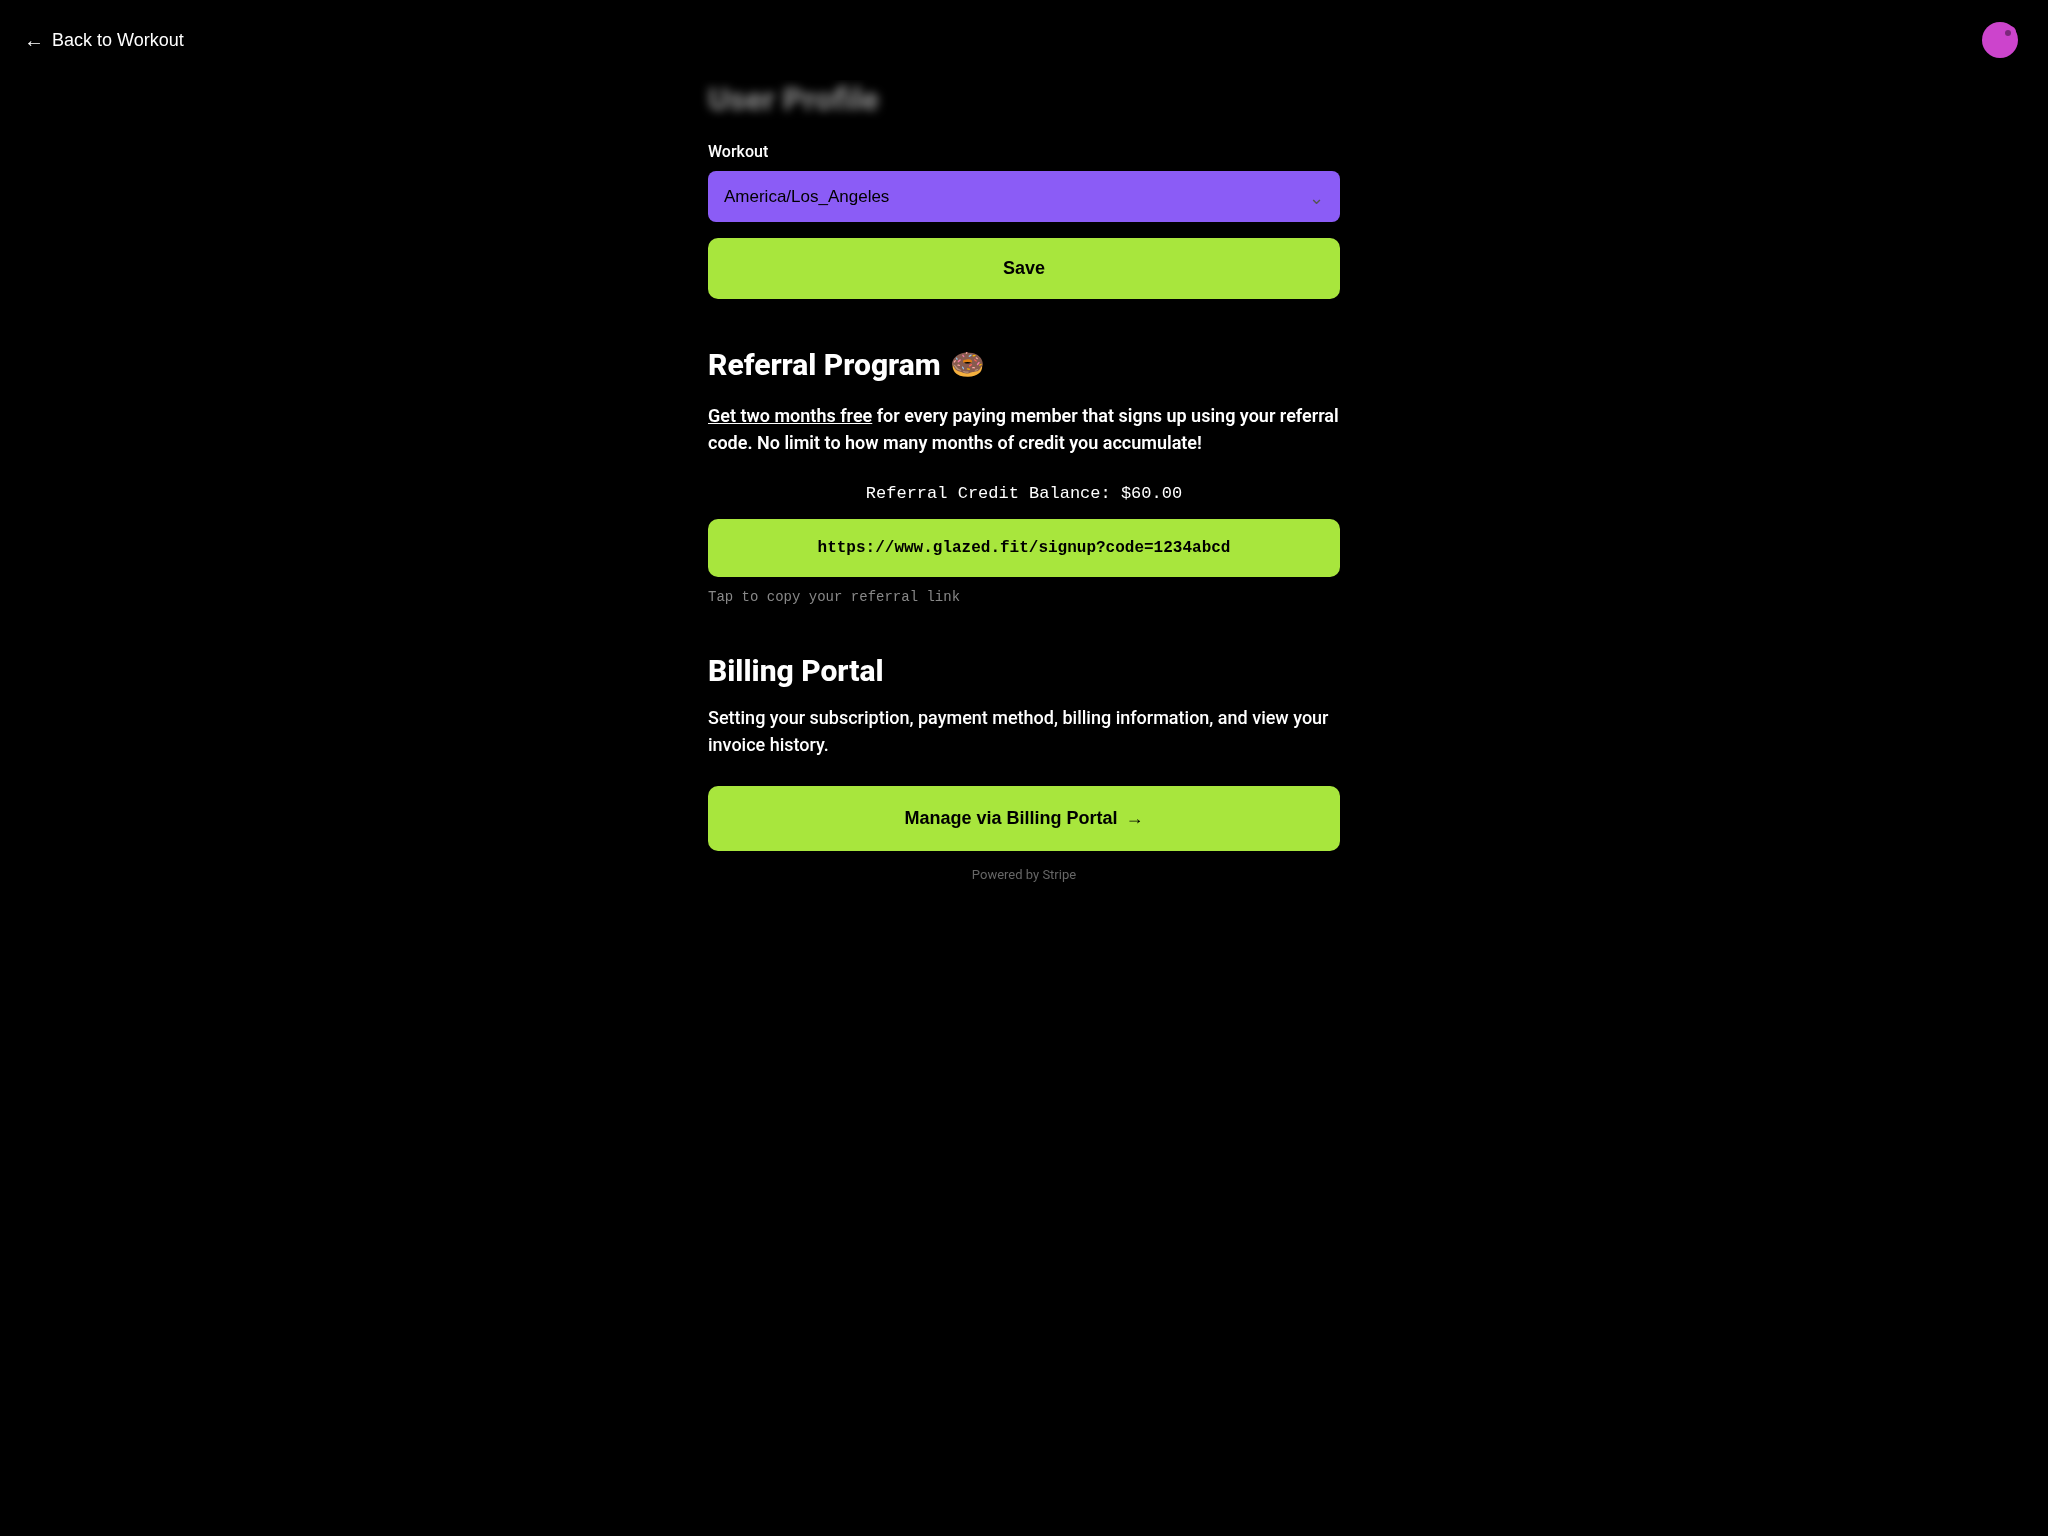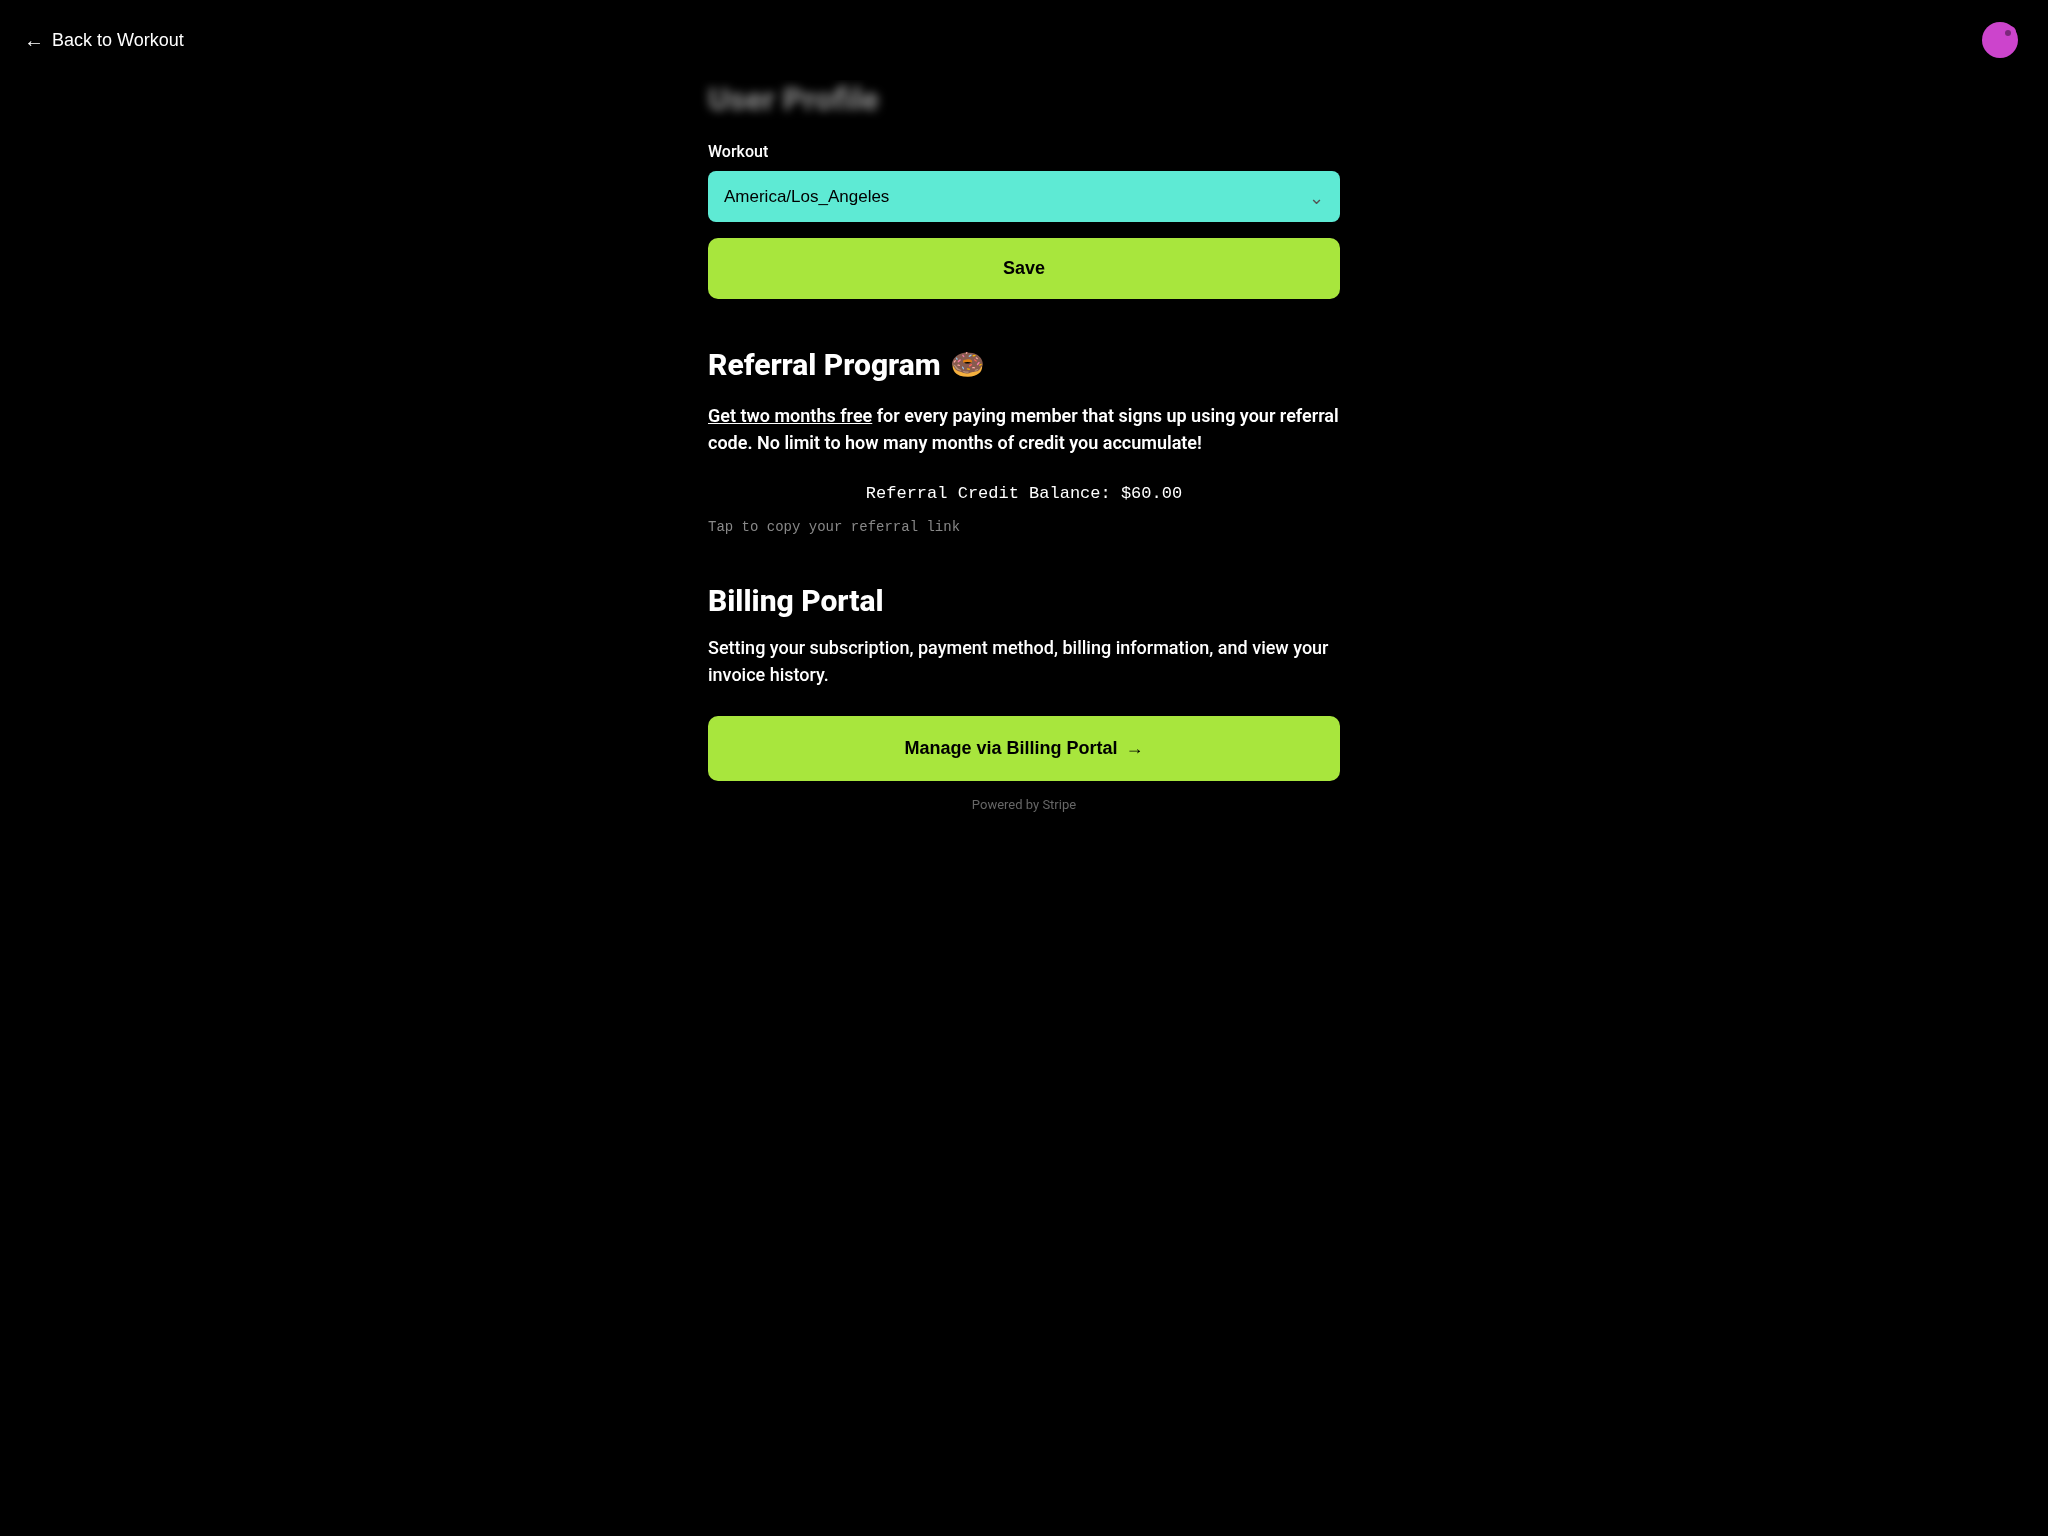--- a/index.html
+++ b/index.html
@@ -73,21 +73,21 @@
       margin-bottom: 10px;
     }
 
     .timezone-select-wrapper {
       position: relative;
       margin-bottom: 16px;
     }
 
     .timezone-select {
       width: 100%;
-      background-color: #5eead4;
+      background-color: #8b5cf6;
       color: #000;
       font-size: 17px;
       padding: 16px 20px 16px 16px;
       border: none;
       border-radius: 8px;
       appearance: none;
       cursor: pointer;
     }
 
     .select-chevron {
@@ -260,20 +260,21 @@
       <span>Referral Program</span>
       <span class="referral-emoji">🍩</span>
     </div>
 
     <p class="referral-description">
       <span class="referral-link-text">Get two months free</span><span> for every paying member that signs up using your referral code. No limit to how many months of credit you accumulate!</span>
     </p>
 
     <div class="referral-balance">Referral Credit Balance: $60.00</div>
 
+    <button class="referral-link-button">https://www.glazed.fit/signup?code=1234abcd</button>
 
     <div class="referral-copy-hint">Tap to copy your referral link</div>
   </div>
 
   <div class="billing-section">
     <h2 class="billing-title">Billing Portal</h2>
 
     <p class="billing-description">Setting your subscription, payment method, billing information, and view your invoice history.</p>
 
     <button class="billing-portal-button">

